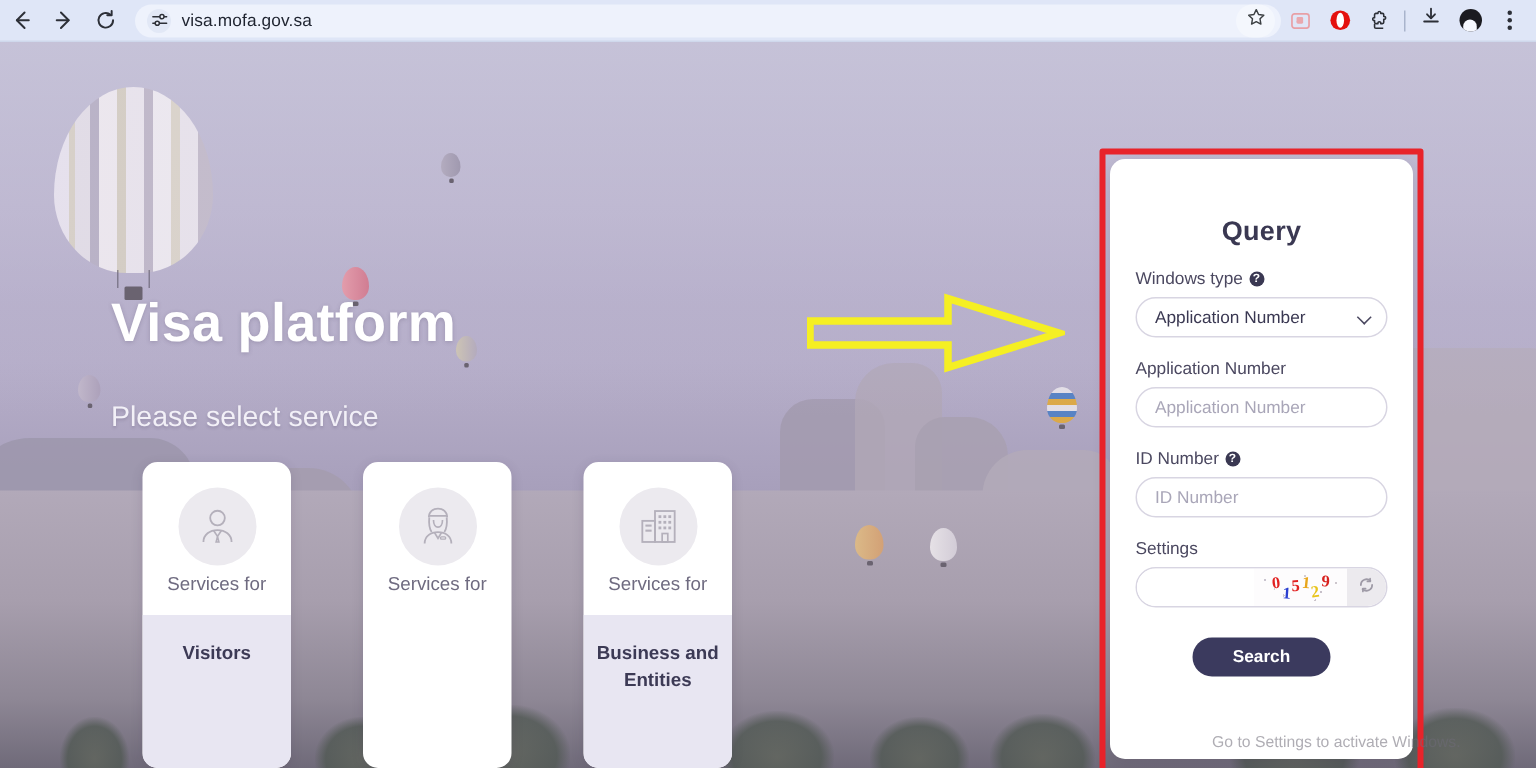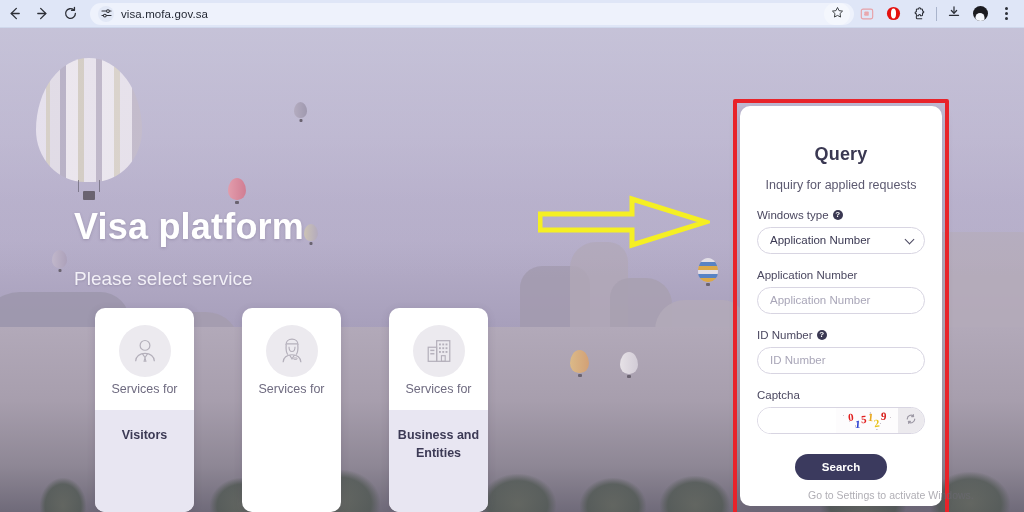--- a/index.html
+++ b/index.html
@@ -104,21 +104,21 @@
     background: #6a6370; border-radius: 1px;
   }
   .balloon .ropes {
     position: absolute; left: 50%; transform: translateX(-50%);
     border-left: 1px solid rgba(90,85,100,.6);
     border-right: 1px solid rgba(90,85,100,.6);
   }
 
   
   .hero-title {
-    position: absolute; left: 74px; top: 178px;
+    position: absolute; left: 74px; top: 166px;
     font-size: 36px; font-weight: 700; color: #ffffff;
     letter-spacing: .2px;
     text-shadow: 0 1px 3px rgba(70,60,90,.25);
   }
   .hero-sub {
     position: absolute; left: 74px; top: 240px;
     font-size: 19px; font-weight: 400; color: #f2f0f7;
     text-shadow: 0 1px 2px rgba(70,60,90,.22);
   }
 
@@ -472,21 +472,20 @@
     </div>
 
     <div class="arrow-ann">
       <svg width="172" height="56" viewBox="0 0 172 56">
         <path d="M2 20 H 94 V 5 L 168 28 L 94 51 V 36 H 2 Z" fill="none" stroke="#f5ef23" stroke-width="5" stroke-linejoin="miter"></path>
       </svg>
     </div>
 
     <div class="query-card">
       <div class="q-title">Query</div>
-      <div class="q-sub">Inquiry for applied requests</div>
 
       <div class="field">
         <div class="field-label">
           <span>Windows type</span>
           <span class="help-badge">?</span>
         </div>
         <div class="ctrl">
           <span>Application Number</span>
           <span class="chev"></span>
         </div>
@@ -502,21 +501,21 @@
       <div class="field">
         <div class="field-label">
           <span>ID Number</span>
           <span class="help-badge">?</span>
         </div>
         <div class="ctrl placeholder">ID Number</div>
       </div>
 
       <div class="field">
         <div class="field-label">
-          <span>Captcha</span>
+          <span>Settings</span>
         </div>
         <div class="captcha-row">
           <div class="captcha-input"></div>
           <div class="captcha-img">
             <div class="noise"></div>
             <div class="chars" id="captcha-chars">
                 <span style="color: rgb(225, 33, 33); transform: translateY(-3px) rotate(-6deg); display: inline-block;">0</span>
                 <span style="color: rgb(42, 63, 208); transform: translateY(4px) rotate(4deg); display: inline-block;">1</span>
                 <span style="color: rgb(225, 33, 33); transform: translateY(-1px) rotate(-3deg); display: inline-block;">5</span>
                 <span style="color: rgb(232, 166, 28); transform: translateY(-3px) rotate(6deg); display: inline-block;">1</span>

